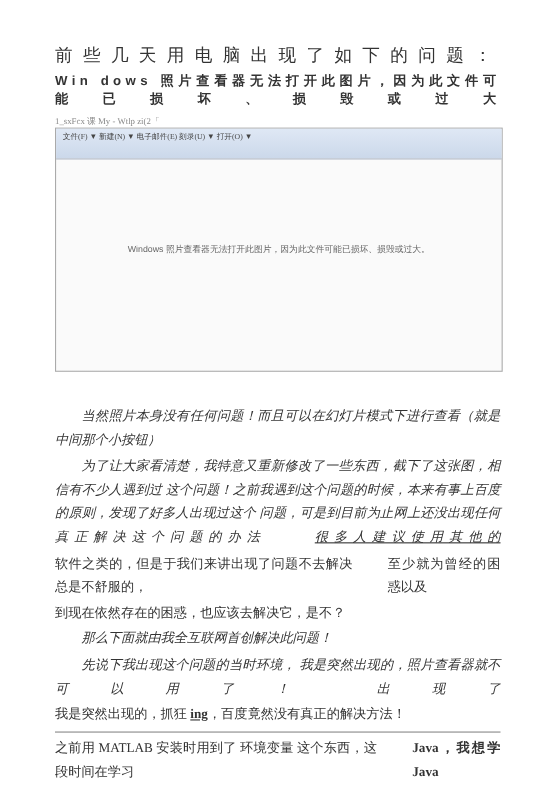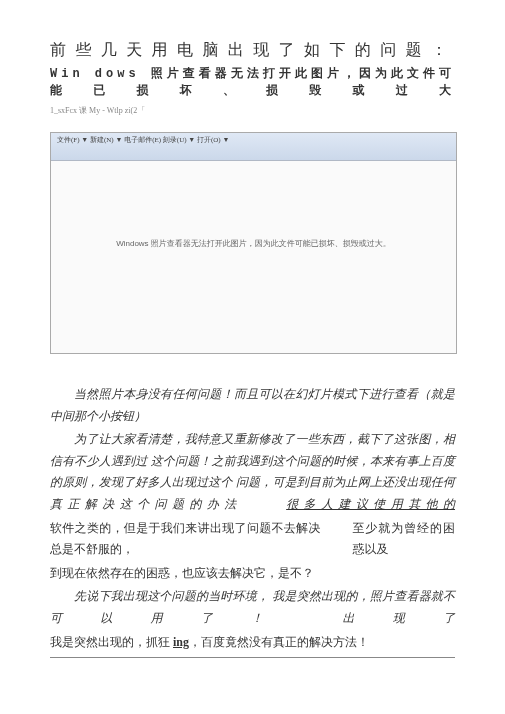--- a/index.html
+++ b/index.html
@@ -18,27 +18,27 @@
     margin-bottom: 4px;
     text-align: justify;
     text-align-last: justify;
   }
   .header-line2 {
     font-size: 12px;
     letter-spacing: 4px;
     margin-bottom: 6px;
     text-align: justify;
     text-align-last: justify;
-    font-family: Liberation Mono, monospace;
+    font-family: Liberation Sans, sans-serif;
     font-weight: bold;
   }
   .small-gray {
     font-size: 8px;
     color: #888;
-    margin-bottom: 16px;
+    margin-bottom: 0;
   }
   .screenshot-box {
     border: 1px solid #aaa;
     width: 100%;
     height: 220px;
     background: linear-gradient(#e8f0fa 0%, #f0f4fb 20px, #fafafa 20px, #fafafa 100%);
     position: relative;
     margin-bottom: 30px;
   }
   .screenshot-toolbar {
@@ -88,23 +88,28 @@
   <p class="indent">当然照片本身没有任何问题！而且可以在幻灯片模式下进行查看（就是中间那个小按钮）</p>
   <p class="indent spread">
     <span>为了让大家看清楚，我特意又重新修改了一些东西，截下了这张图，相信有不少人遇到过 这个问题！之前我遇到这个问题的时候，本来有事上百度的原则，发现了好多人出现过这个 问题，可是到目前为止网上还没出现任何真正解决这个问题的办法</span>
     <span class="underline" style="margin-left:36px;">很多人建议使用其他的</span>
   </p>
   <p class="row-flex">
     <span>软件之类的，但是于我们来讲出现了问题不去解决总是不舒服的，</span>
     <span>至少就为曾经的困惑以及</span>
   </p>
   <p>到现在依然存在的困惑，也应该去解决它，是不？</p>
+  <p class="indent">那么下面就由我全互联网首创解决此问题！</p>
   <p class="indent spread">
     <span>先说下我出现这个问题的当时环境，</span>
     <span>我是突然出现的，照片查看器就不可以用了！</span>
     <span>出现了</span>
   </p>
   <p>
     <span>我是突然出现的，抓狂 </span><span class="underline bold">ing</span><span>，百度竟然没有真正的解决方法！</span>
   </p>
   <div style="border-top:1px solid #888;margin:4px 0;"></div>
+  <p class="row-flex">
+    <span>之前用 MATLAB 安装时用到了 环境变量 这个东西，这段时间在学习</span>
+    <span><b>Java，我想学 Java</b></span>
+  </p>
 
 </div>
 
 </body></html>

